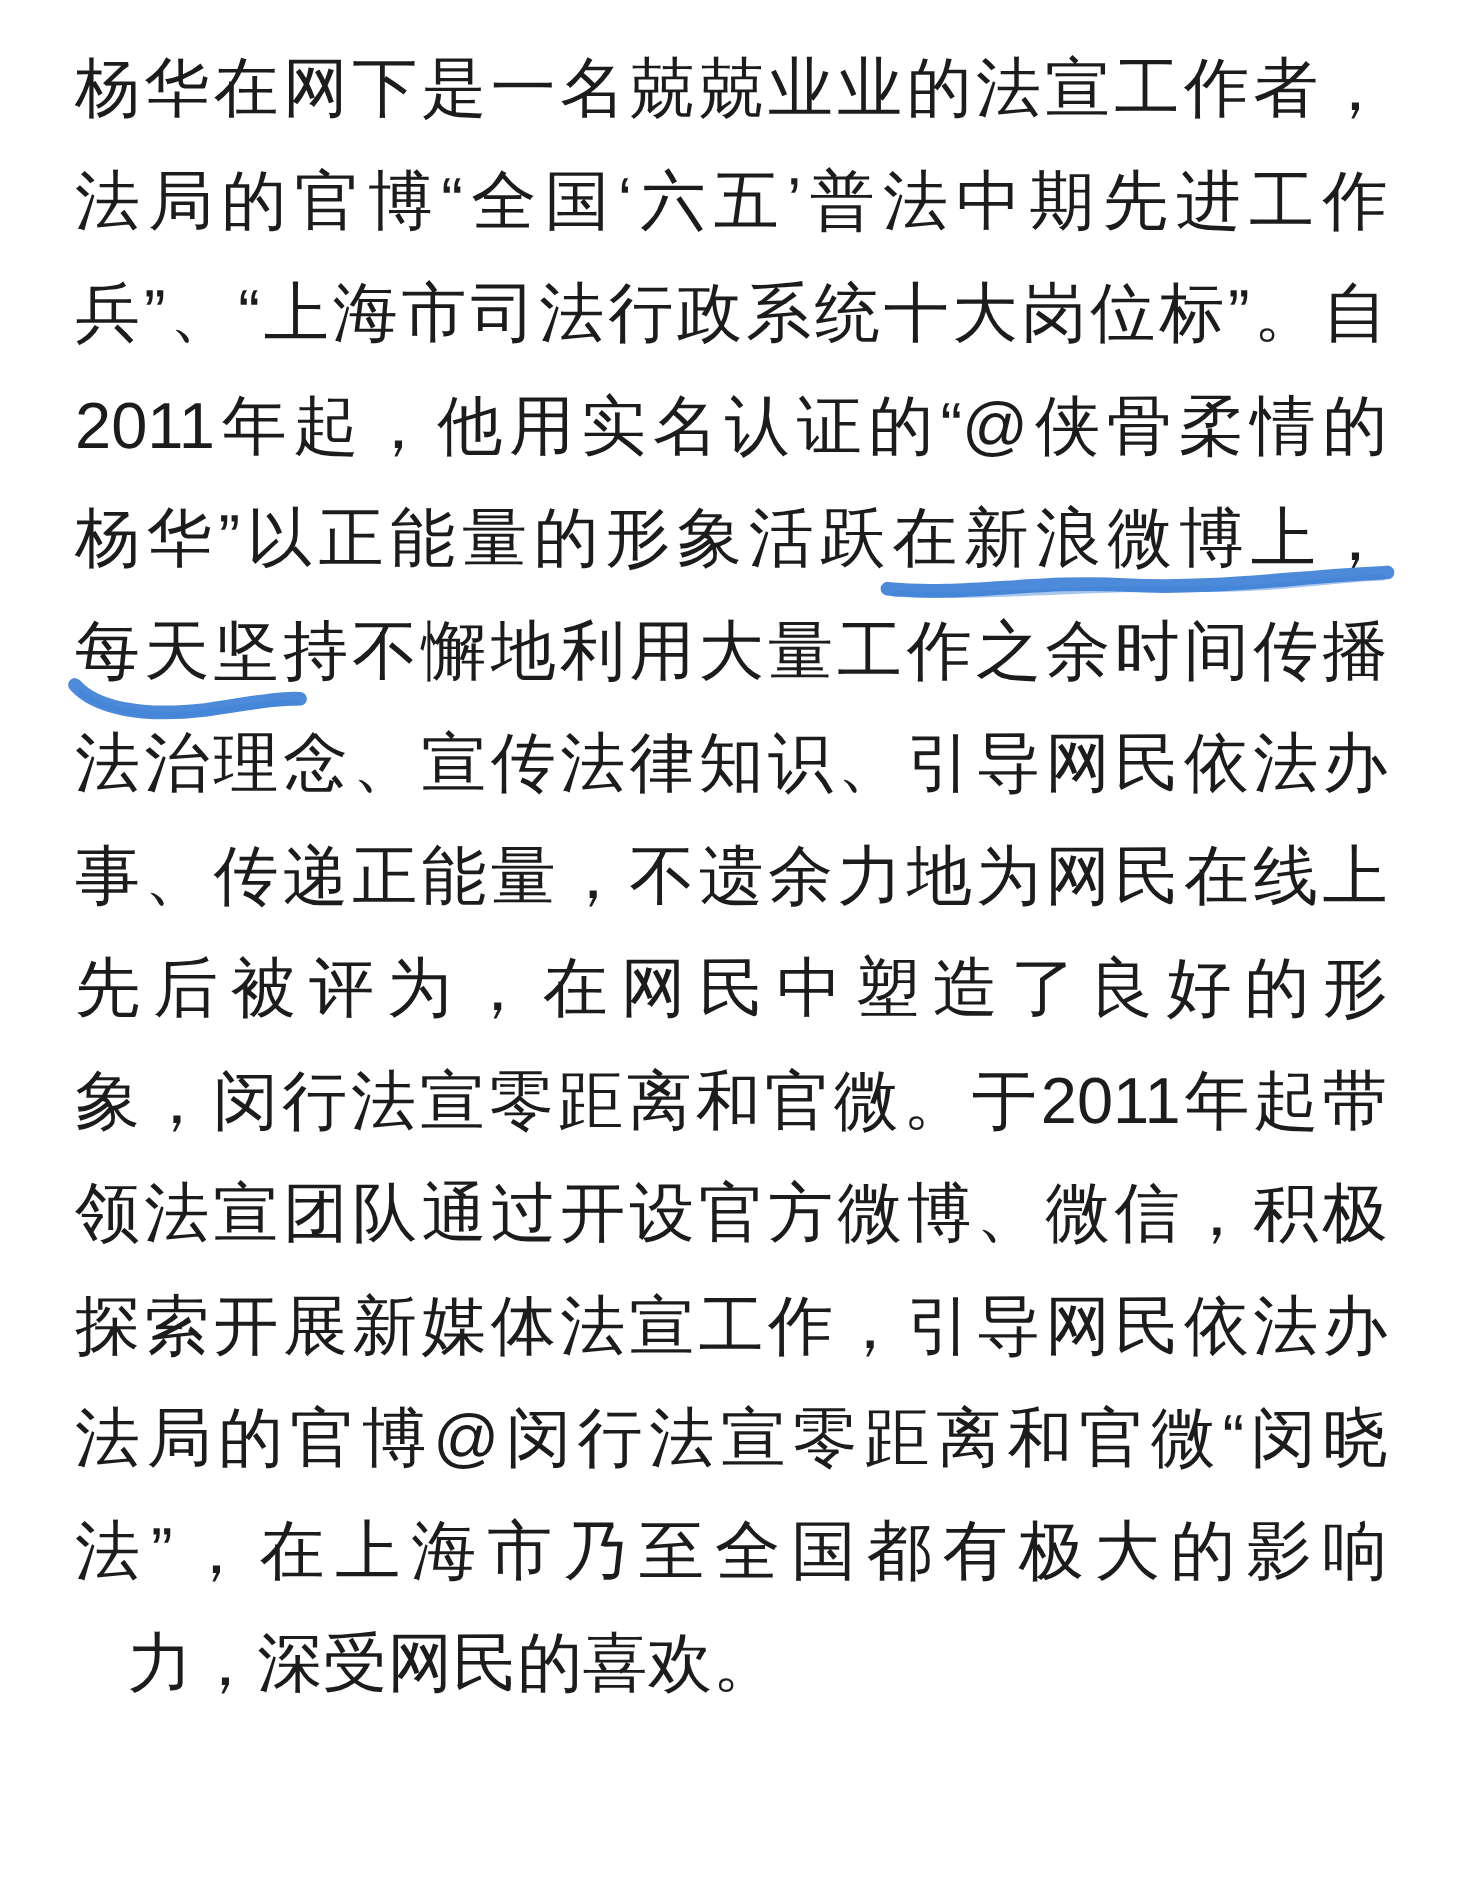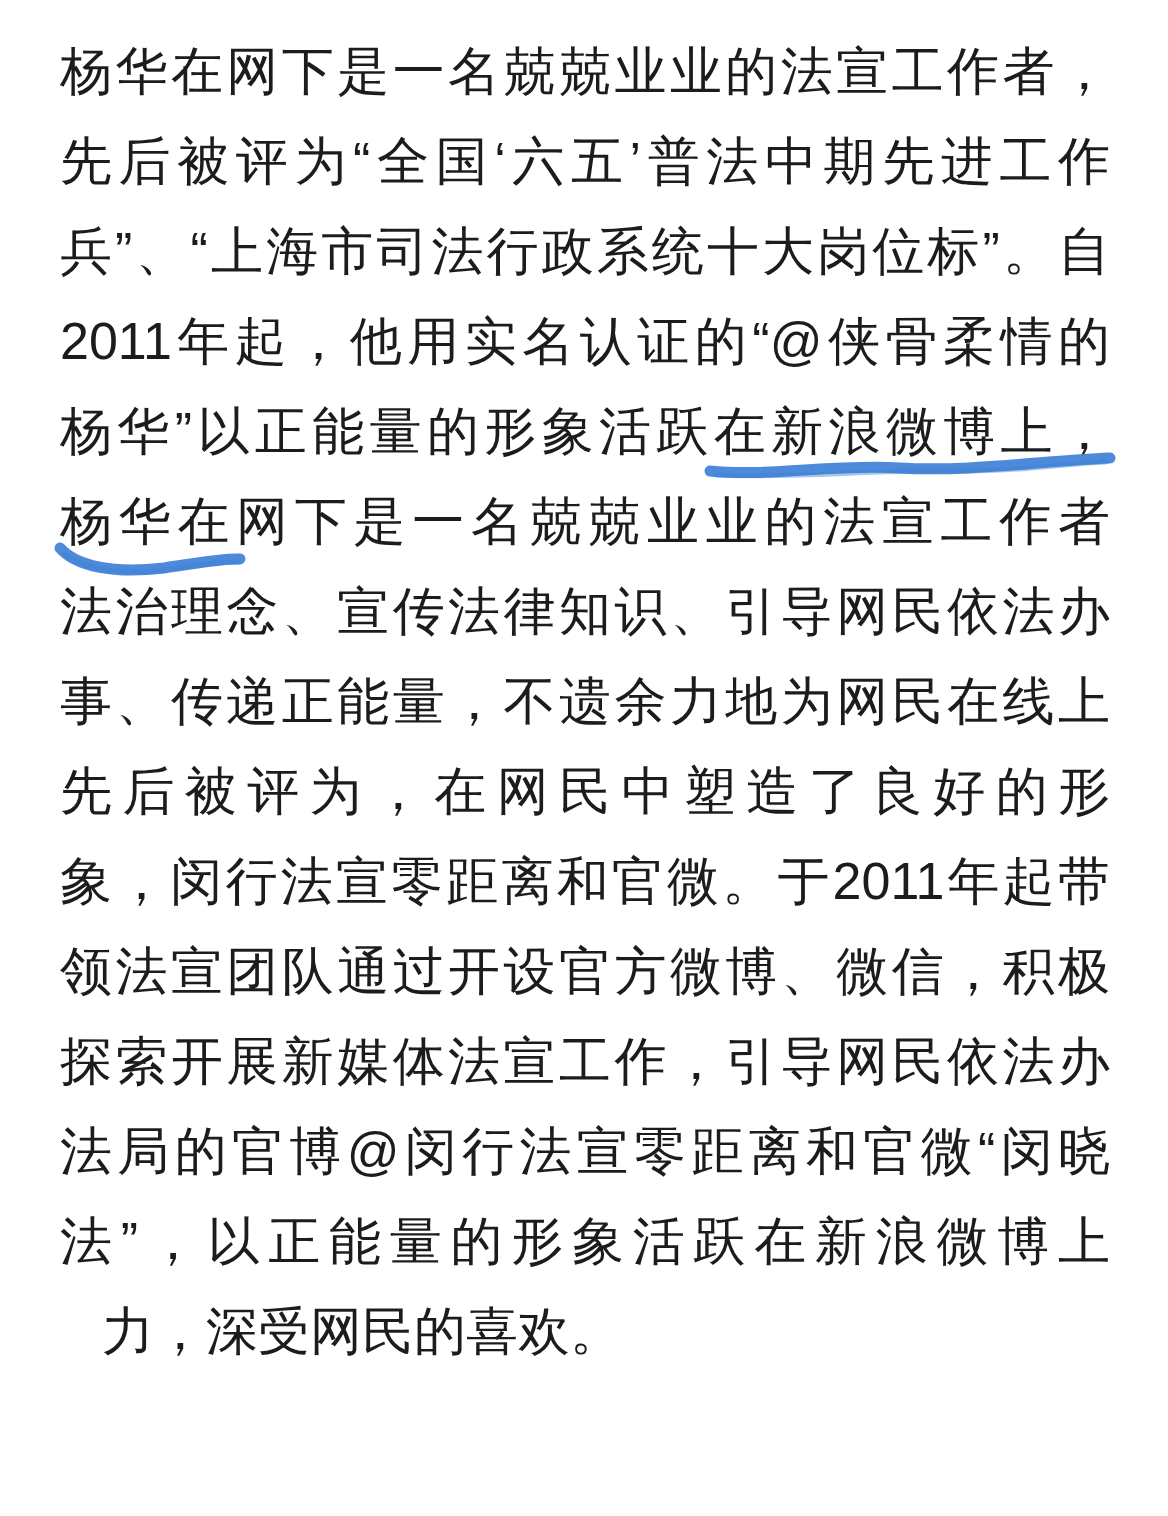--- a/index.html
+++ b/index.html
@@ -84,33 +84,33 @@
     color: var(--wm1);
   }
 </style>
 </head>
 <body>
 
 <div class="screenshot">
 
   <div class="text-column">
     <div class="line">杨华在网下是一名兢兢业业的法宣工作者，</div>
-    <div class="line">先后被评为“全国‘六五’普法中期先进工作</div>
+    <div class="line">法局的官博“全国‘六五’普法中期先进工作</div>
     <div class="line">兵”、“上海市司法行政系统十大岗位标”。自</div>
     <div class="line">2011年起，他用实名认证的“@侠骨柔情的</div>
     <div class="line">杨华”以正能量的形象活跃在新浪微博上，</div>
-    <div class="line">杨华在网下是一名兢兢业业的法宣工作者</div>
+    <div class="line">每天坚持不懈地利用大量工作之余时间传播</div>
     <div class="line">法治理念、宣传法律知识、引导网民依法办</div>
     <div class="line">事、传递正能量，不遗余力地为网民在线上</div>
     <div class="line">先后被评为，在网民中塑造了良好的形</div>
     <div class="line">象，闵行法宣零距离和官微。于2011年起带</div>
     <div class="line">领法宣团队通过开设官方微博、微信，积极</div>
     <div class="line">探索开展新媒体法宣工作，引导网民依法办</div>
     <div class="line">法局的官博@闵行法宣零距离和官微“闵晓</div>
-    <div class="line">法”，以正能量的形象活跃在新浪微博上</div>
+    <div class="line">法”，在上海市乃至全国都有极大的影响</div>
     <div class="line short">力，深受网民的喜欢。</div>
   </div>
 
   <svg id="underline-1" class="underline-svg" width="420" height="32" viewBox="0 0 420 32" fill="none" xmlns="http://www.w3.org/2000/svg">
     <path d="M 10 21 C 70 27 130 14 200 18 C 270 22 340 11 410 8" stroke-width="11" stroke-linecap="round" opacity="0.92" stroke="#3e80d6"></path>
     <path d="M 16 25 C 90 29 180 19 260 21 C 320 22 370 13 406 12" stroke-width="5" stroke-linecap="round" opacity="0.45" stroke="#3e80d6"></path>
   </svg>
 
   <svg id="underline-2" class="underline-svg" width="200" height="46" viewBox="0 0 200 46" fill="none" xmlns="http://www.w3.org/2000/svg">
     <path d="M 8 10 C 24 28 60 36 112 30 C 146 25 172 20 188 21" stroke-width="11" stroke-linecap="round" opacity="0.92" stroke="#3e80d6"></path>

